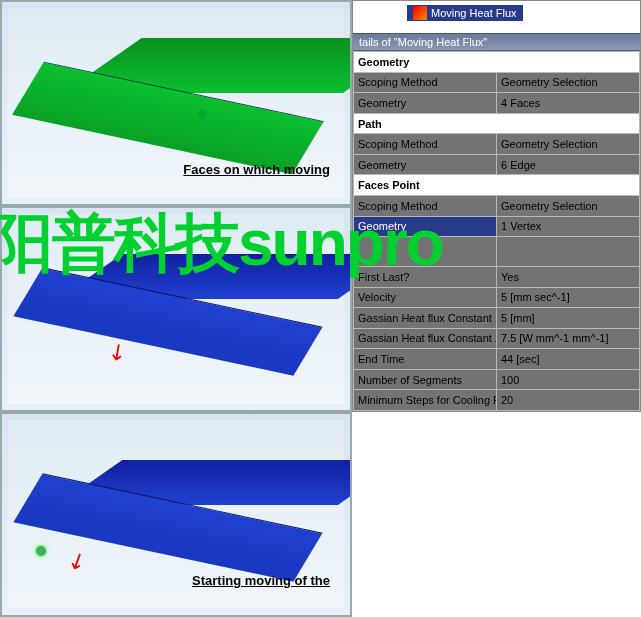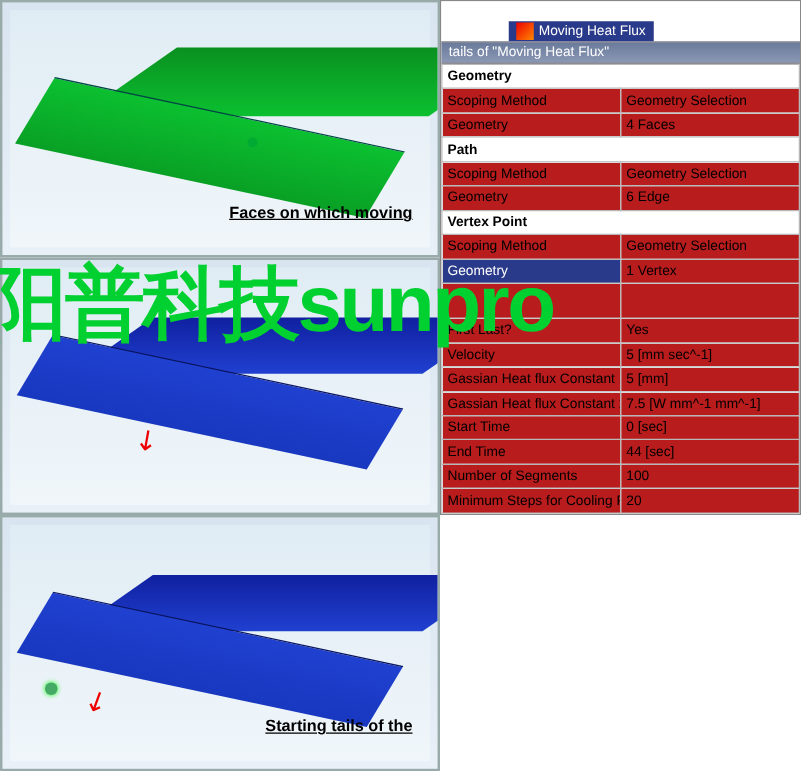--- a/index.html
+++ b/index.html
@@ -119,21 +119,21 @@
       grid-column: 2;
       background: #fff;
       border: 1px solid #888;
       display: flex;
       flex-direction: column;
       overflow: hidden;
     }
     .tree-area {
       height: 32px;
       background: #fff;
-      padding: 16px 4px 0 24px;
+      padding: 4px 4px 0 24px;
       font-size: 11px;
       position: relative;
     }
     .tree-node {
       display: flex;
       align-items: center;
       gap: 4px;
       background: #2a3a8a;
       color: #fff;
       padding: 1px 6px;
@@ -157,21 +157,21 @@
       flex: 1;
       border-collapse: collapse;
       width: 100%;
       font-size: 11px;
       table-layout: fixed;
     }
     .prop-table td {
       border: 1px solid #b8b8b8;
       padding: 1px 4px;
       height: 18px;
-      background: #b91c1c;
+      background: #737373;
       overflow: hidden;
       white-space: nowrap;
     }
     .prop-table td:first-child { width: 58%; }
     .prop-table .section td {
       font-weight: bold;
       background: #fff;
     }
     .prop-table .selected td:first-child {
       background: #2a3a8a;
@@ -241,21 +241,21 @@
           </tr>
       <tr>
             <td>Scoping Method</td>
             <td>Geometry Selection</td>
           </tr>
       <tr>
             <td>Geometry</td>
             <td>6 Edge</td>
           </tr>
       <tr class="section">
-            <td colspan="2">Vertex Point</td>
+            <td colspan="2">Faces Point</td>
           </tr>
       <tr>
             <td>Scoping Method</td>
             <td>Geometry Selection</td>
           </tr>
       <tr class="selected">
             <td>Geometry</td>
             <td>1 Vertex</td>
           </tr>
       <tr style="height:26px">
@@ -270,24 +270,20 @@
             <td>Velocity</td>
             <td>5 [mm sec^-1]</td>
           </tr>
       <tr>
             <td>Gassian Heat flux Constant 1</td>
             <td>5 [mm]</td>
           </tr>
       <tr>
             <td>Gassian Heat flux Constant 2</td>
             <td>7.5 [W mm^-1 mm^-1]</td>
-          </tr>
-      <tr>
-            <td>Start Time</td>
-            <td>0 [sec]</td>
           </tr>
       <tr>
             <td>End Time</td>
             <td>44 [sec]</td>
           </tr>
       <tr>
             <td>Number of Segments</td>
             <td>100</td>
           </tr>
       <tr>
@@ -310,21 +306,21 @@
 
   <div class="panel">
     <div class="panel-inner">
       <div class="bracket-blue">
         <div class="vert"></div>
         <div class="horiz"></div>
         <div class="edge"></div>
       </div>
       <div class="arrow2">↙</div>
       <div class="caption">
-        <span>Starting tails of the</span><br>
+        <span>Starting moving of the</span><br>
       </div>
     </div>
   </div>
 
   <div class="empty-cell"></div>
 </div>
 
 <div class="watermark">阳普科技sunpro</div>
 
 </body></html>

